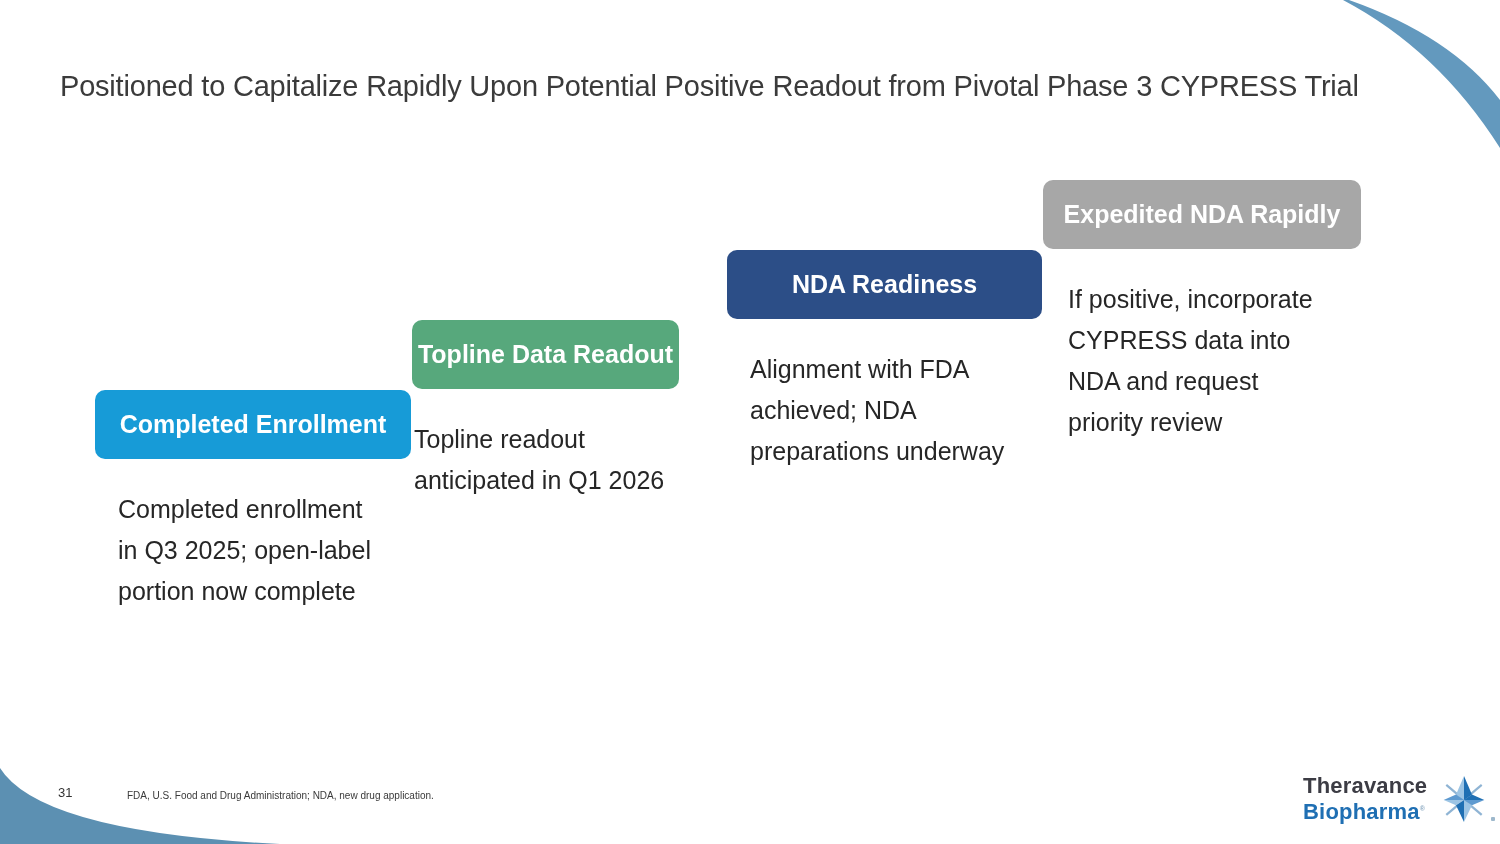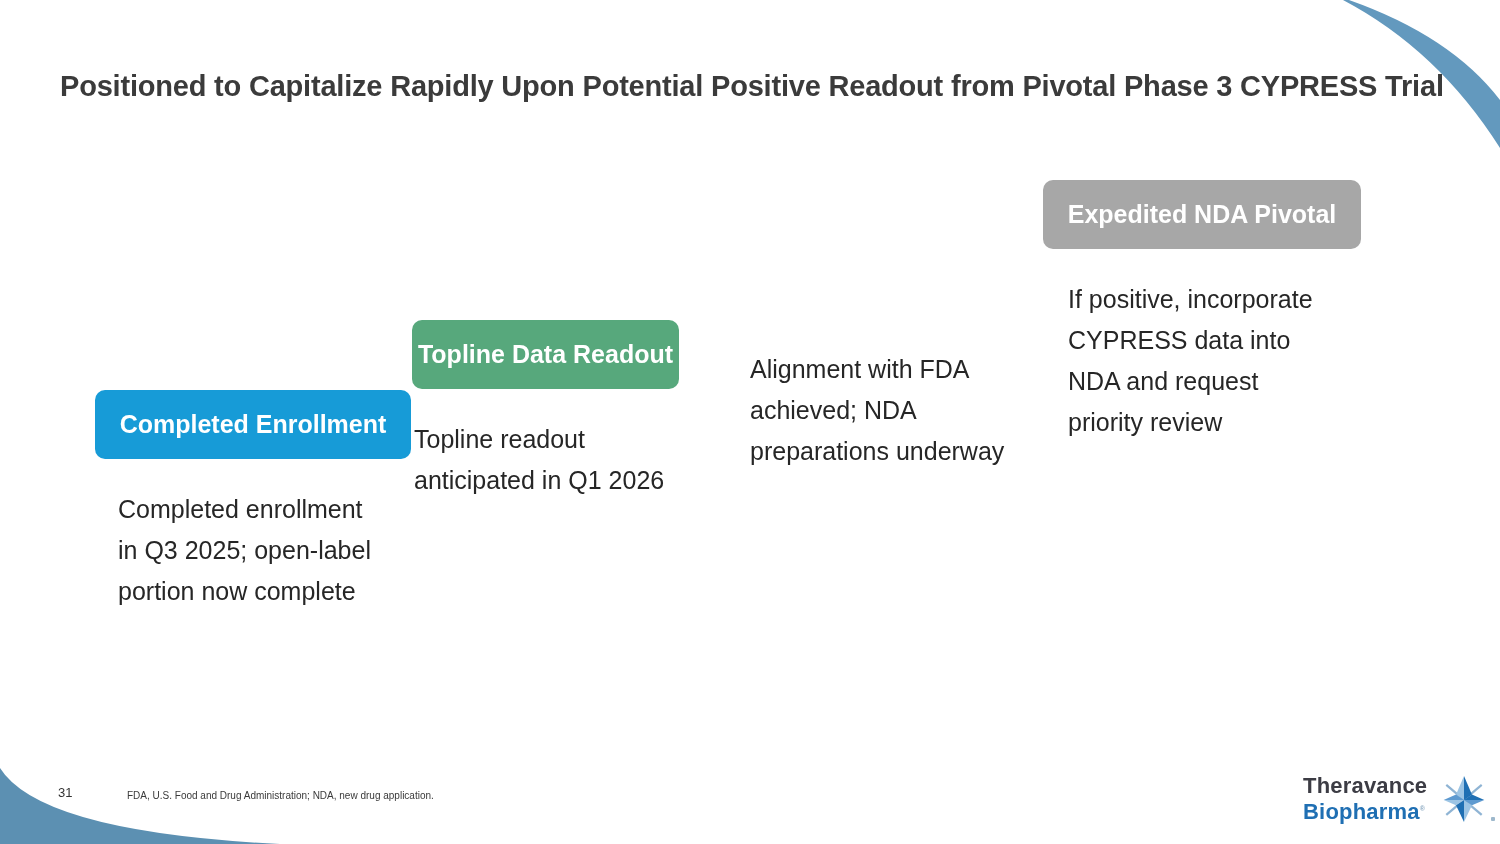--- a/index.html
+++ b/index.html
@@ -11,21 +11,21 @@
     overflow: hidden;
     font-family: "Liberation Sans", sans-serif;
   }
   .title {
     position: absolute;
     left: 60px;
     top: 70px;
     width: 1390px;
     margin: 0;
     font-size: 29px;
-    font-weight: bold;
+    font-weight: normal;
     color: #3b3b3b;
     letter-spacing: -0.2px;
   }
   .swoosh-tr { position: absolute; top: 0; right: 0; }
   .swoosh-bl { position: absolute; left: 0; bottom: 0; }
 
   .step-box {
     position: absolute;
     height: 69px;
     border-radius: 10px;
@@ -109,25 +109,26 @@
 
   <div class="step-box box-0" style="background-color: rgb(23, 155, 215);">Completed Enrollment</div>
   <div class="step-body body-0">Completed enrollment
 in Q3 2025; open-label
 portion now complete</div>
 
   <div class="step-box box-1" style="background-color: rgb(87, 168, 124);">Topline Data Readout</div>
   <div class="step-body body-1">Topline readout
 anticipated in Q1 2026</div>
 
+  <div class="step-box box-2" style="background-color: rgb(44, 78, 135);">NDA Readiness</div>
   <div class="step-body body-2">Alignment with FDA
 achieved; NDA
 preparations underway</div>
 
-  <div class="step-box box-3" style="background-color: rgb(167, 167, 167);">Expedited NDA Pivotal</div>
+  <div class="step-box box-3" style="background-color: rgb(167, 167, 167);">Expedited NDA Rapidly</div>
   <div class="step-body body-3">If positive, incorporate
 CYPRESS data into
 NDA and request
 priority review</div>
 
   <div class="page-number">31</div>
   <div class="footnote">FDA, U.S. Food and Drug Administration; NDA, new drug application.</div>
 
   <div class="logo">
     <div class="logo-text">

